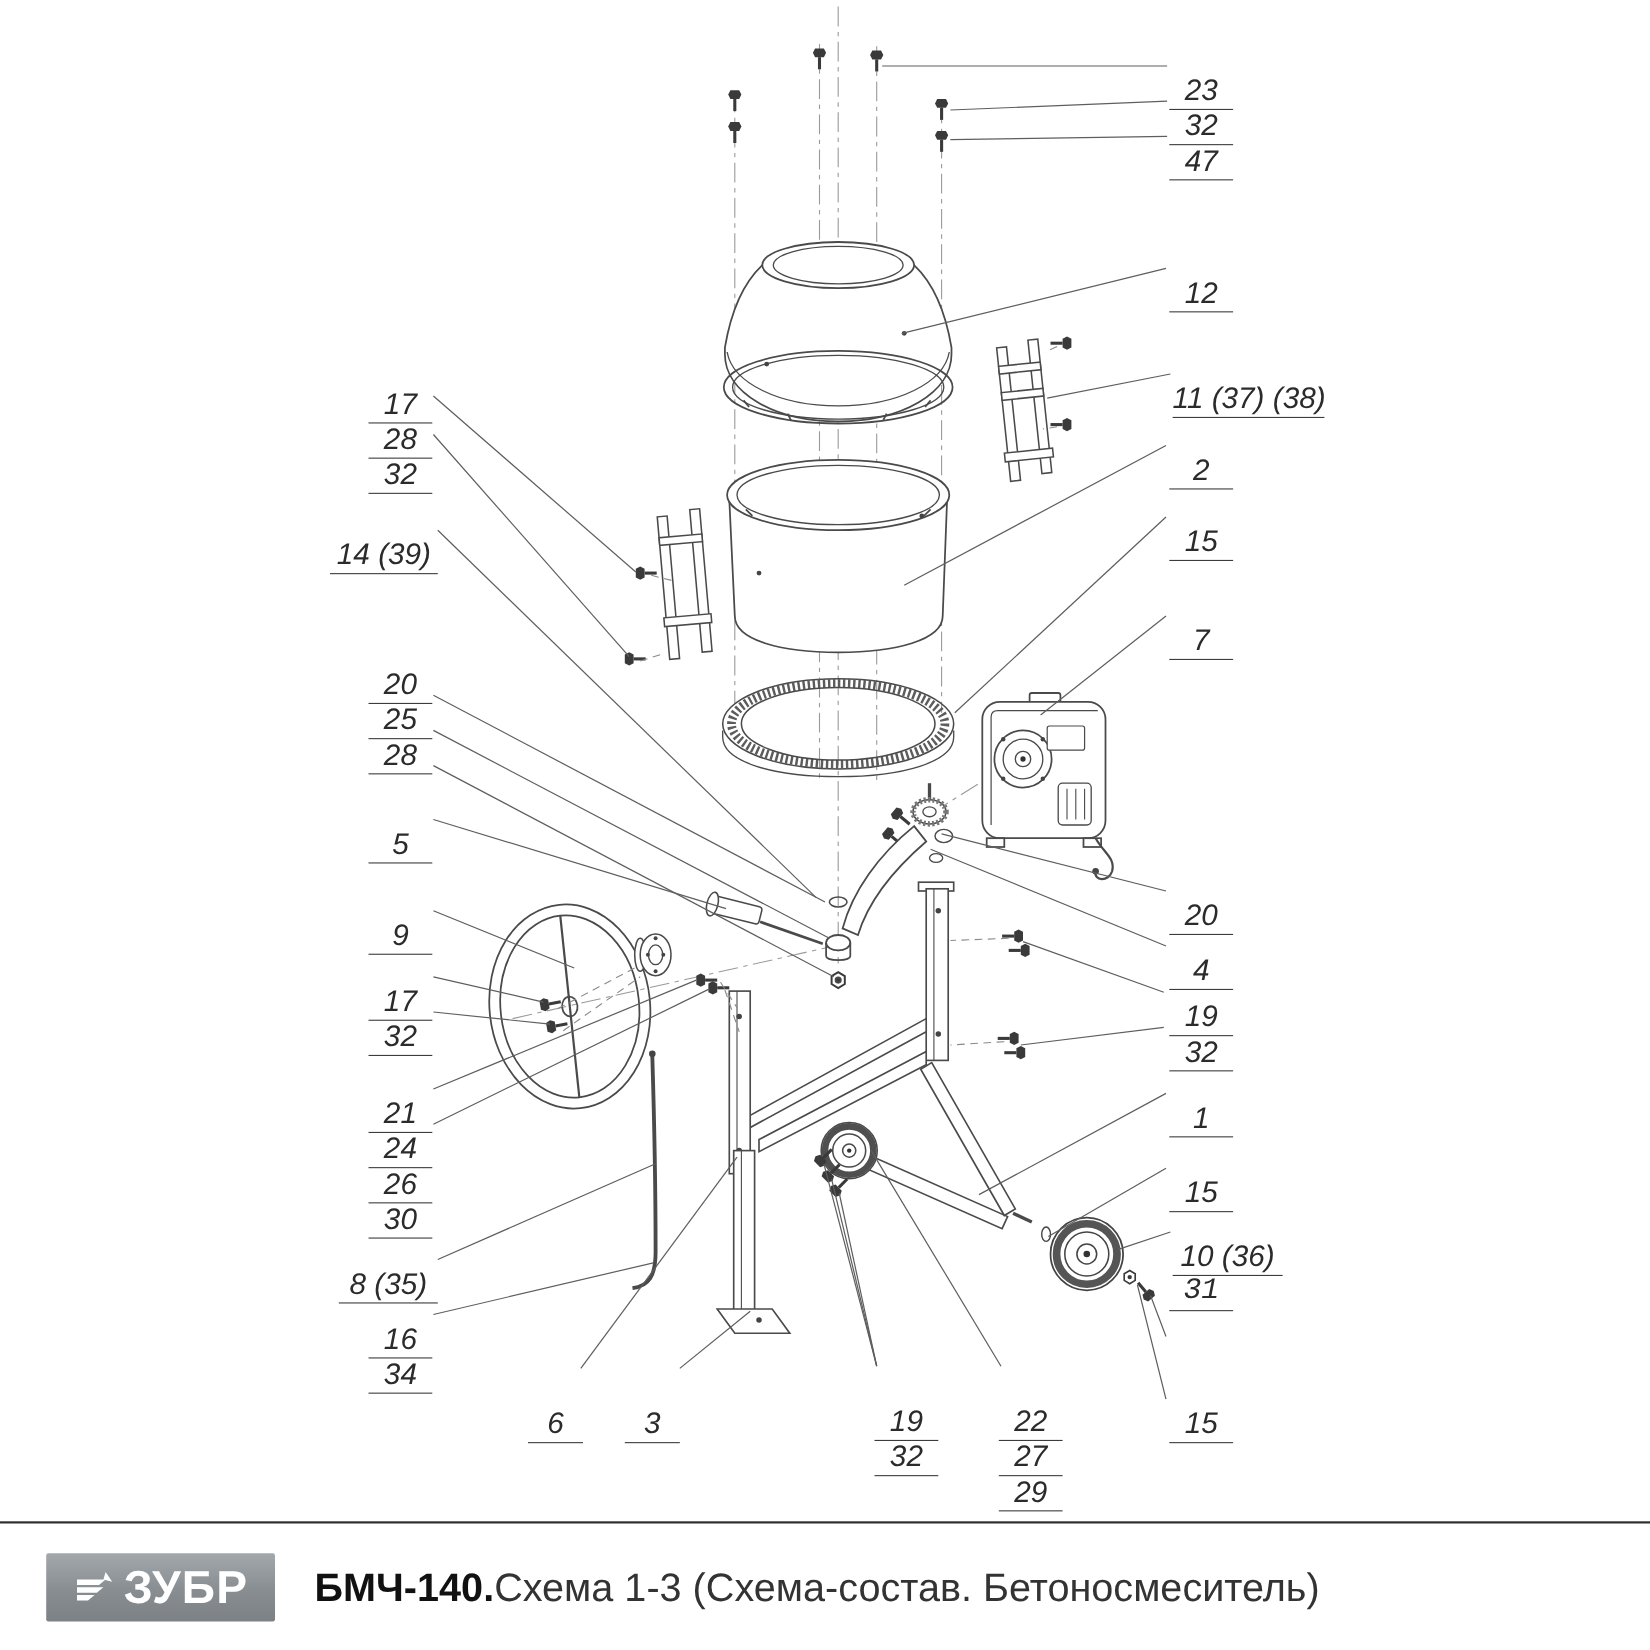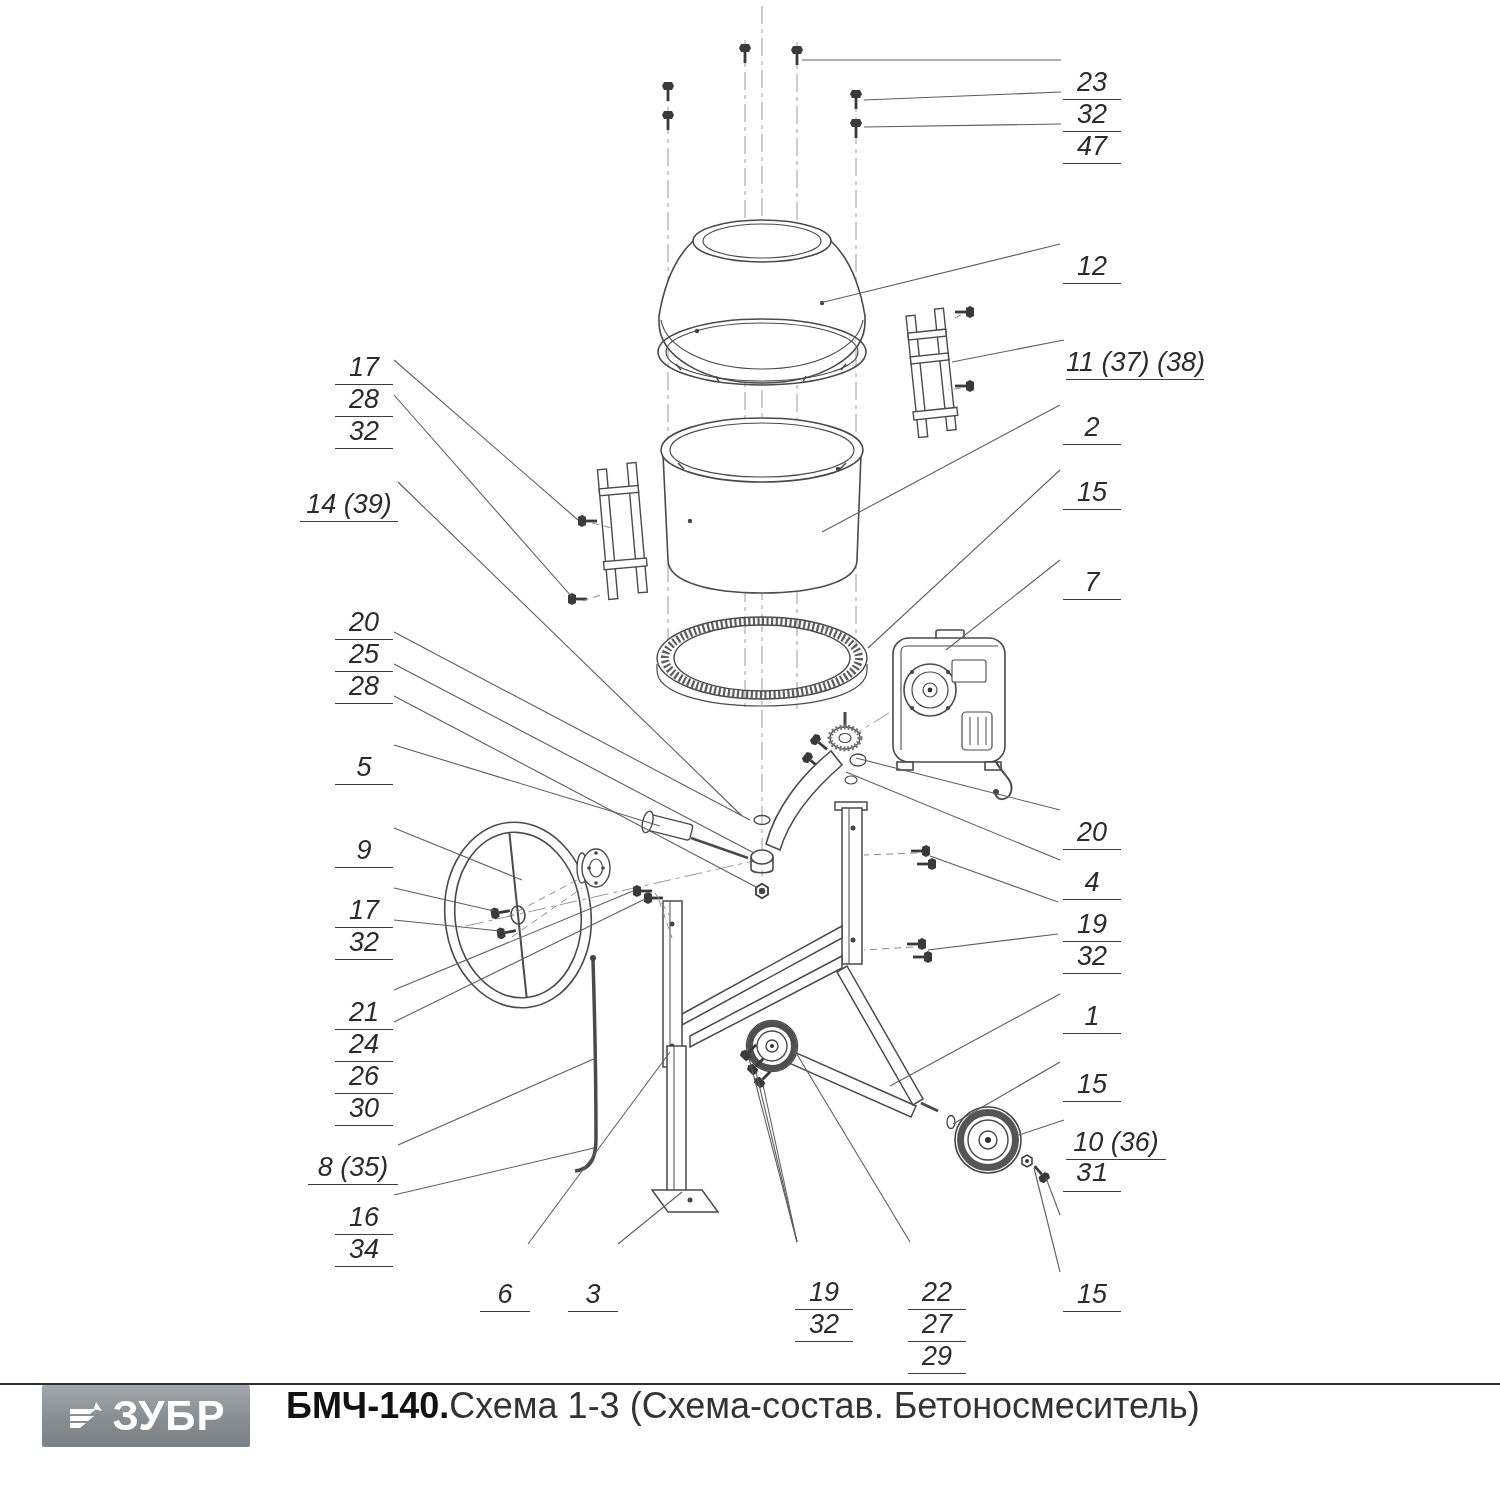--- a/index.html
+++ b/index.html
@@ -9,21 +9,21 @@
   #diagram { position:absolute; left:0; top:0; }
   #callout-layer { position:absolute; left:0; top:0; width:1500px; height:1500px;margin-top:40px; }
   .callout { position:absolute; }
   .callout-row {
     height:32px; line-height:29px; text-align:center;
     font-style:italic; font-size:27px; color:#2b2b2b;
     border-bottom:1.6px solid #3c3c3c; white-space:nowrap;
   }
   .footer {
     position:absolute; left:0; top:1383px; width:1500px; height:117px;
-    border-top:2px solid #2e2e2e; display:flex; align-items:flex-start; background:#fff;
+    border-top:2px solid #2e2e2e; display:flex; align-items:center; background:#fff;
   }
   .logo {
     margin-left:42px; width:208px; height:62px;
     background:linear-gradient(180deg,#a3a8ac 0%, #888d91 55%, #7c8185 100%);
     display:flex; align-items:center; justify-content:center; gap:10px;
     border-radius:2px;
   }
   .logo-text { color:#ffffff; font-size:42px; font-weight:800; letter-spacing:1px; }
   .caption { margin-left:36px; font-size:36px; color:#333; }
   .model { font-weight:700; color:#111; }

